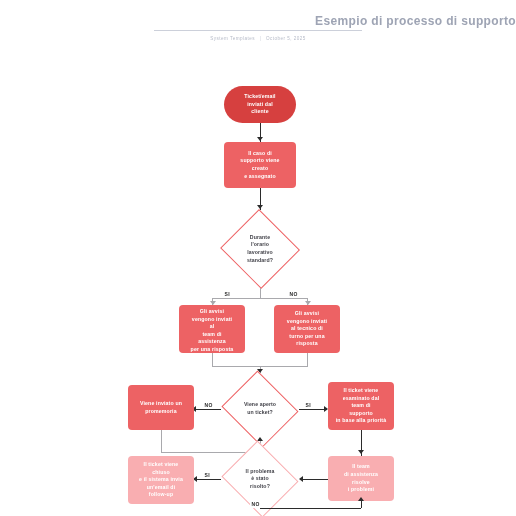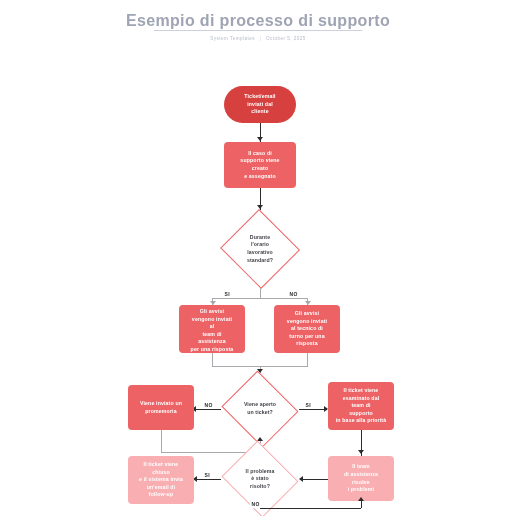--- a/index.html
+++ b/index.html
@@ -21,25 +21,26 @@
 
   
   .doc-header {
     position: absolute;
     left: 0;
     top: 14px;
     width: 516px;
     text-align: center;
   }
   .doc-title {
-    font-size: 16px;
+    font-size: 12px;
     letter-spacing: 0.35px;
     color: #9ea4b4;
     font-weight: bold;
     line-height: 14px;
+    text-align: right;
   }
   .title-rule {
     width: 208px;
     height: 1px;
     background: #ccd0da;
     margin: 2px auto 0 auto;
   }
   .doc-sub {
     margin-top: 4px;
     font-size: 4.6px;

